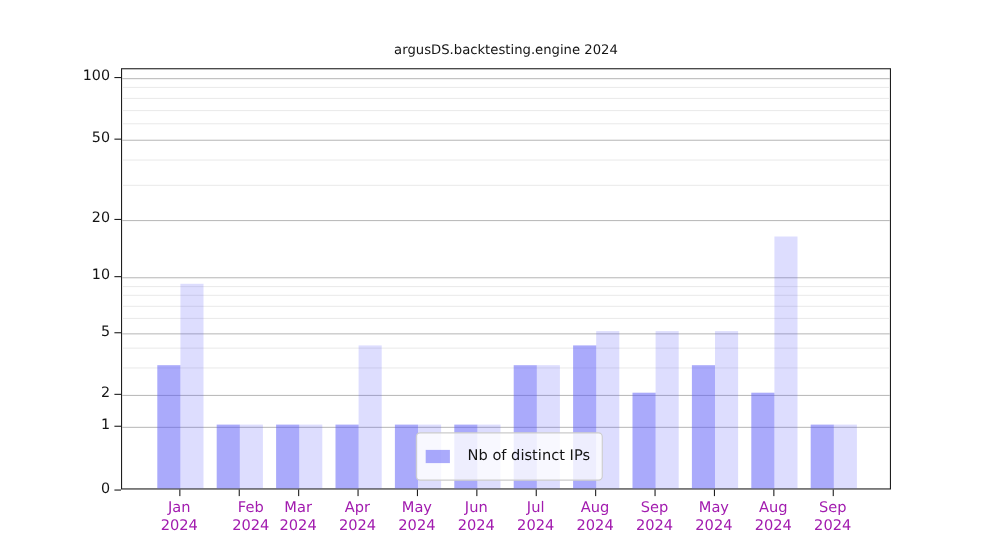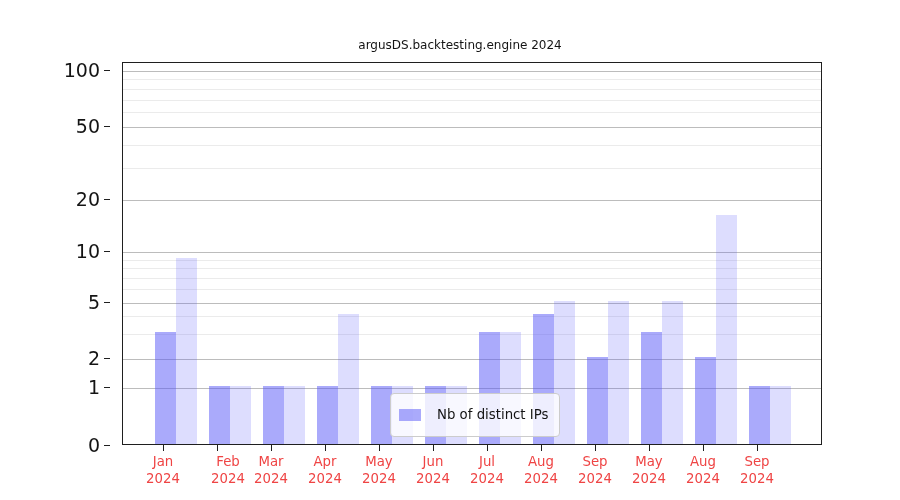--- a/index.html
+++ b/index.html
@@ -1,29 +1,29 @@
 <!DOCTYPE html>
 <html><head>
 <meta charset="utf-8">
 <style>
   html,body{margin:0;padding:0;background:#ffffff;}
   body{width:900px;height:500px;font-family:"DejaVu Sans","Liberation Sans",sans-serif;color:#141414;}
   .fig{position:relative;width:900px;height:500px;background:#ffffff;overflow:hidden;}
   .chart-title{position:absolute;left:110px;top:36px;width:700px;text-align:center;
     font-size:12px;line-height:19px;color:#141414;white-space:nowrap;}
   .plot{position:absolute;left:110px;top:62px;width:700px;height:383px;
-    border:1px solid #1f1f1f;box-sizing:border-box;background:#ffffff;margin-left:12px;}
+    border:1px solid #1f1f1f;box-sizing:border-box;background:#ffffff;}
   .grid{position:absolute;left:0;right:0;height:1px;}
   .grid.major{background:#bcbcbc;}
   .grid.minor{background:#ebebeb;}
   .bar{position:absolute;bottom:0;}
-  .ytick-label{position:absolute;width:60px;text-align:right;font-size:19px;line-height:16px;color:#141414;}
+  .ytick-label{position:absolute;width:60px;text-align:right;font-size:13px;line-height:16px;color:#141414;}
   .ytick-mark{position:absolute;width:6px;height:1px;background:#1f1f1f;}
   .xtick-mark{position:absolute;width:1px;height:6px;background:#1f1f1f;}
-  .xtick-label{position:absolute;width:80px;text-align:center;font-size:13.3px;line-height:17px;color:#ef4444;}
+  .xtick-label{position:absolute;width:80px;text-align:center;font-size:13.3px;line-height:17px;color:#a21caf;}
   .legend{position:absolute;left:267px;top:330px;width:170px;height:44px;box-sizing:border-box;
     background:rgba(255,255,255,0.8);border:1px solid #cccccc;border-radius:4px;
     padding:4px 6px 4px 8px;display:flex;flex-direction:column;justify-content:space-around;z-index:5;}
   .legend-row{display:flex;align-items:center;height:18px;}
   .legend-swatch{width:22px;height:12px;margin-right:16px;flex:0 0 auto;}
   .legend-label{font-size:13.3px;line-height:16px;color:#141414;white-space:nowrap;}
 </style>
 </head>
 <body>
 

